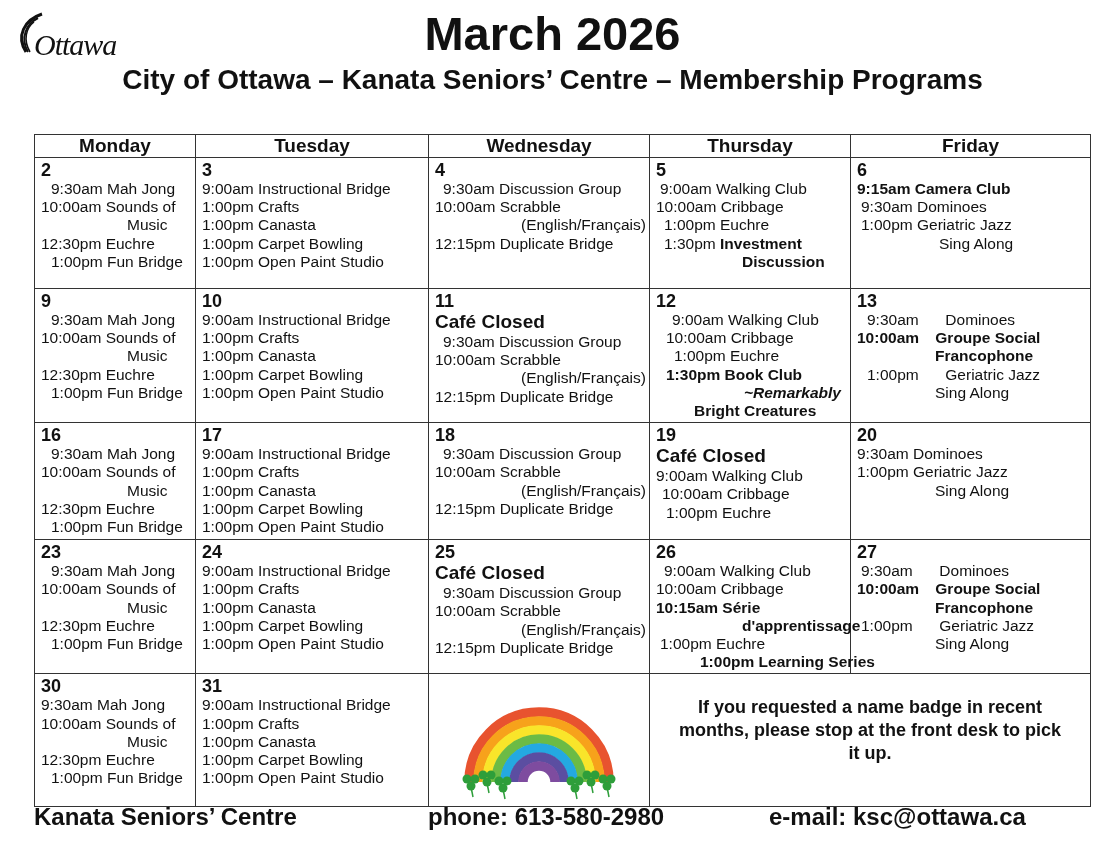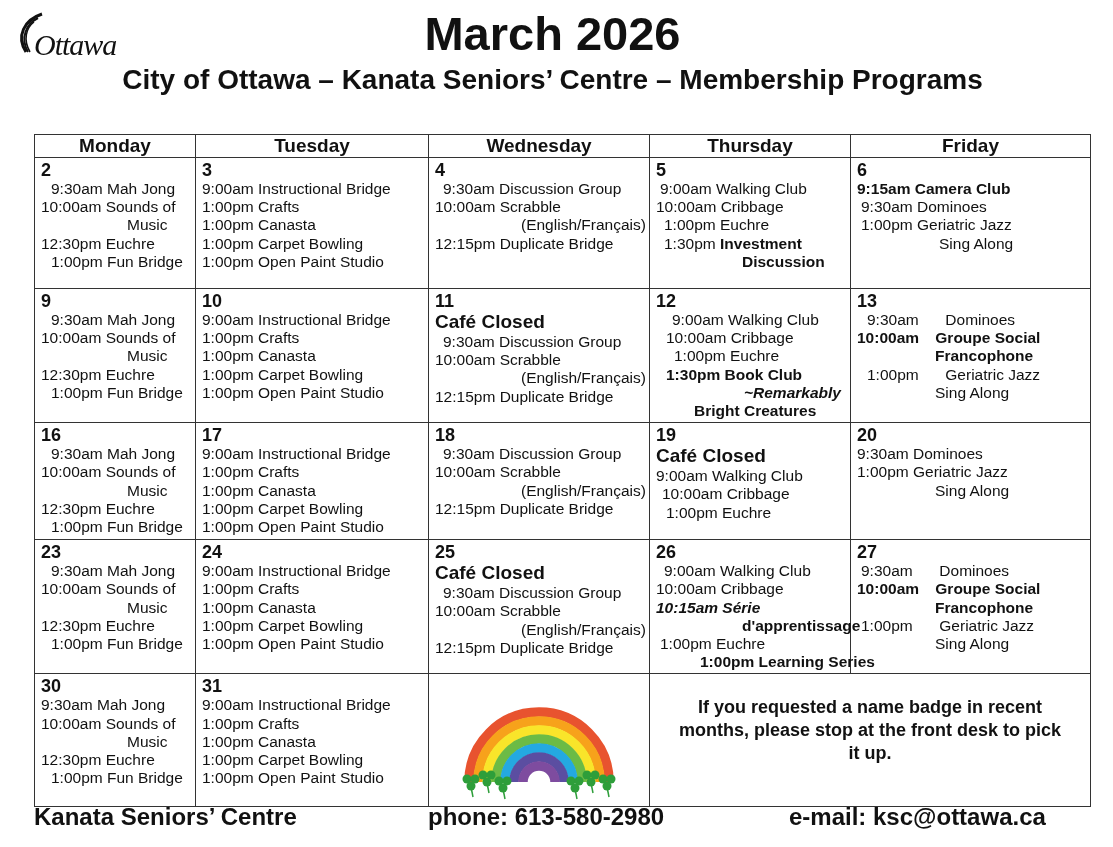--- a/index.html
+++ b/index.html
@@ -204,21 +204,21 @@
           <div class="closed">Café Closed</div>
           <div class="ev" style="padding-left: 8px;"><span class="t">9:30am</span> <span>Discussion Group</span></div>
           <div class="ev" style="padding-left: 0px;"><span class="t">10:00am</span> <span>Scrabble</span></div>
           <div class="ev" style="padding-left: 86px;">(English/Français)</div>
           <div class="ev" style="padding-left: 0px;"><span class="t">12:15pm</span> <span>Duplicate Bridge</span></div>
         </td>
         <td>
           <div class="daynum">26</div>
           <div class="ev" style="padding-left: 8px;"><span class="t">9:00am</span> <span>Walking Club</span></div>
           <div class="ev" style="padding-left: 0px;"><span class="t">10:00am</span> <span>Cribbage</span></div>
-          <div class="ev bold" style="padding-left: 0px; font-style: italic;"><span class="t">10:15am</span> <span>Série</span></div>
+          <div class="ev bold" style="padding-left: 0px;"><span class="t">10:15am</span> <span>Série</span></div>
           <div class="ev bold" style="padding-left: 86px;">d'apprentissage</div>
           <div class="ev" style="padding-left: 4px;"><span class="t">1:00pm</span> <span>Euchre</span></div>
           <div class="ev bold" style="padding-left: 0px; margin-left: 44px;"><span class="t">1:00pm</span> <span>Learning Series</span></div>
         </td>
         <td>
           <div class="daynum">27</div>
           <div class="ev" style="padding-left: 4px;"><span class="t" style="width: 74px;">9:30am</span> <span>Dominoes</span></div>
           <div class="ev bold" style="padding-left: 0px;"><span class="t" style="width: 74px;">10:00am</span> <span>Groupe Social</span></div>
           <div class="ev bold" style="padding-left: 78px;">Francophone</div>
           <div class="ev" style="padding-left: 4px;"><span class="t" style="width: 74px;">1:00pm</span> <span>Geriatric Jazz</span></div>
@@ -291,13 +291,13 @@
         </td>
         <td colspan="2">
           <div class="notice">If you requested a name badge in recent months, please stop at the front desk to pick it up.</div>
         </td>
       </tr>
     </tbody>
 </table>
 
 <div class="footer" style="left:34px">Kanata Seniors’ Centre</div>
 <div class="footer" style="left:428px">phone: 613-580-2980</div>
-<div class="footer" style="left:789px">e-mail: ksc@ottawa.ca</div>
+<div class="footer" style="left:769px">e-mail: ksc@ottawa.ca</div>
 
 </body></html>

